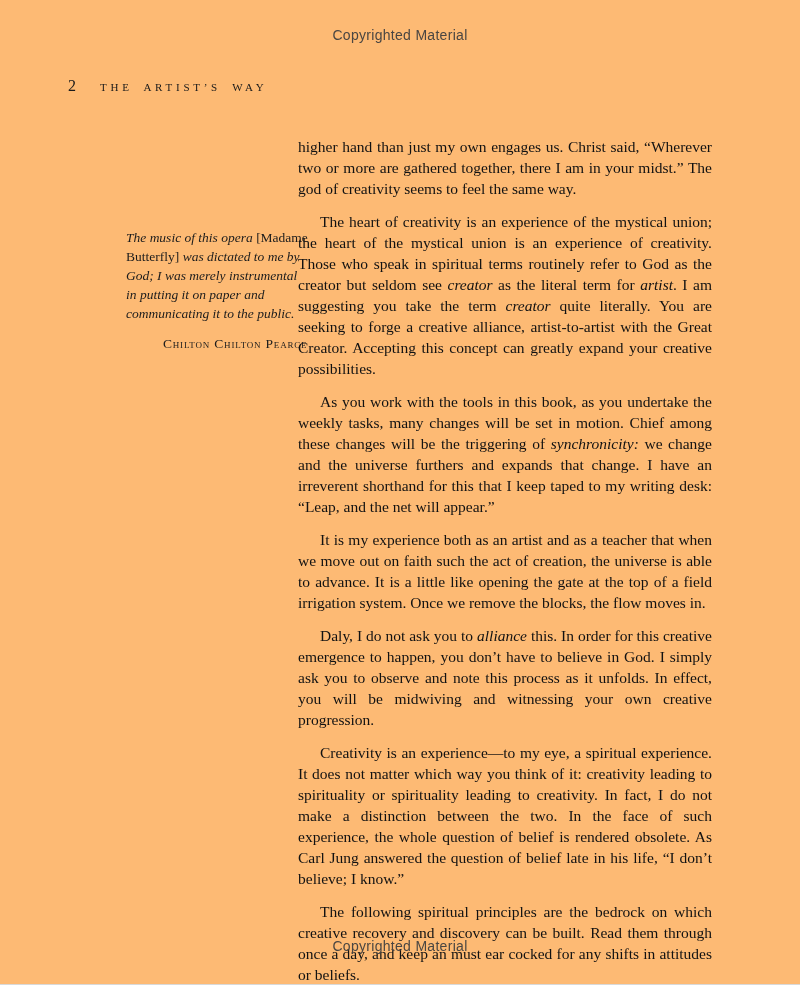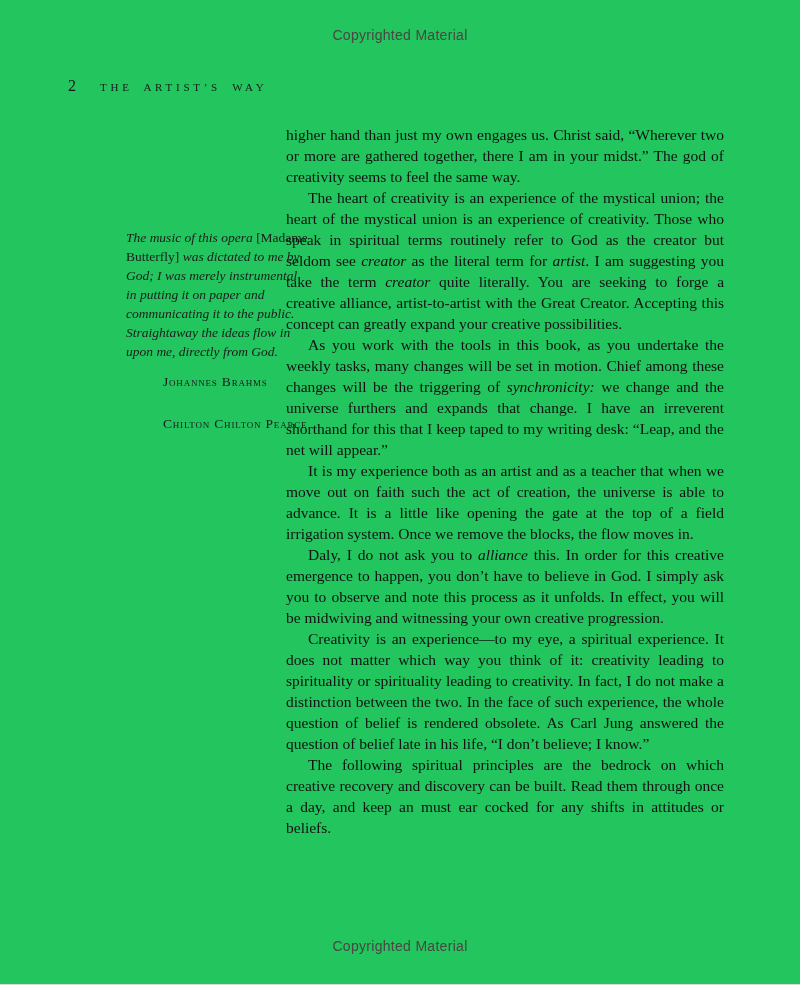--- a/index.html
+++ b/index.html
@@ -4,21 +4,21 @@
 <style>
   html, body {
     margin: 0;
     padding: 0;
     background: #ffffff;
   }
   .page {
     position: relative;
     width: 800px;
     height: 985px;
-    background: #22c55e;
+    background: #fdba74;
     font-family: "Liberation Serif", serif;
     color: #161616;
     overflow: hidden;
   }
   .copyright {
     position: absolute;
     left: 0;
     width: 800px;
     text-align: center;
     font-family: "Liberation Sans", sans-serif;
@@ -76,21 +76,21 @@
     color: #1c1c1c;
   }
 
   .body-col {
     position: absolute;
     top: 124px;
     left: 286px;
     width: 438px;
   }
   .body-col p {
-    margin: 0;
+    margin: 12px;
     font-size: 15.5px;
     line-height: 21px;
     text-align: justify;
     color: #121212;
   }
   .body-col p.indent { text-indent: 22px; }
   .it { font-style: italic; }
 
   .page-edge {
     position: absolute;
@@ -112,24 +112,20 @@
     <span class="page-number">2</span>
     <span class="head-title">THE ARTIST’S WAY</span>
   </div>
 
   <div class="margin-col">
 
     <blockquote class="margin-quote">
       <div class="quote-text"><span class="it">The music of this opera </span><span class="rm">[Madame Butterfly]</span><span class="it"> was dictated to me by God; I was merely instrumental in putting it on paper and communicating it to the public.</span></div>
     </blockquote>
 
-    <blockquote class="margin-quote">
-      <div class="quote-text"><span class="it">Straightaway the ideas flow in upon me, directly from God.</span></div>
-      <div class="quote-attribution">Johannes Brahms</div>
-    </blockquote>
 
     <blockquote class="margin-quote">
       <div class="quote-attribution">Chilton Chilton Pearce</div>
     </blockquote>
 
 
   </div>
 
   <div class="body-col">
     <p><span class="rm">higher hand than just my own engages us. Christ said, “Wherever two or more are gathered together, there I am in your midst.” The god of creativity seems to feel the same way.</span></p>

